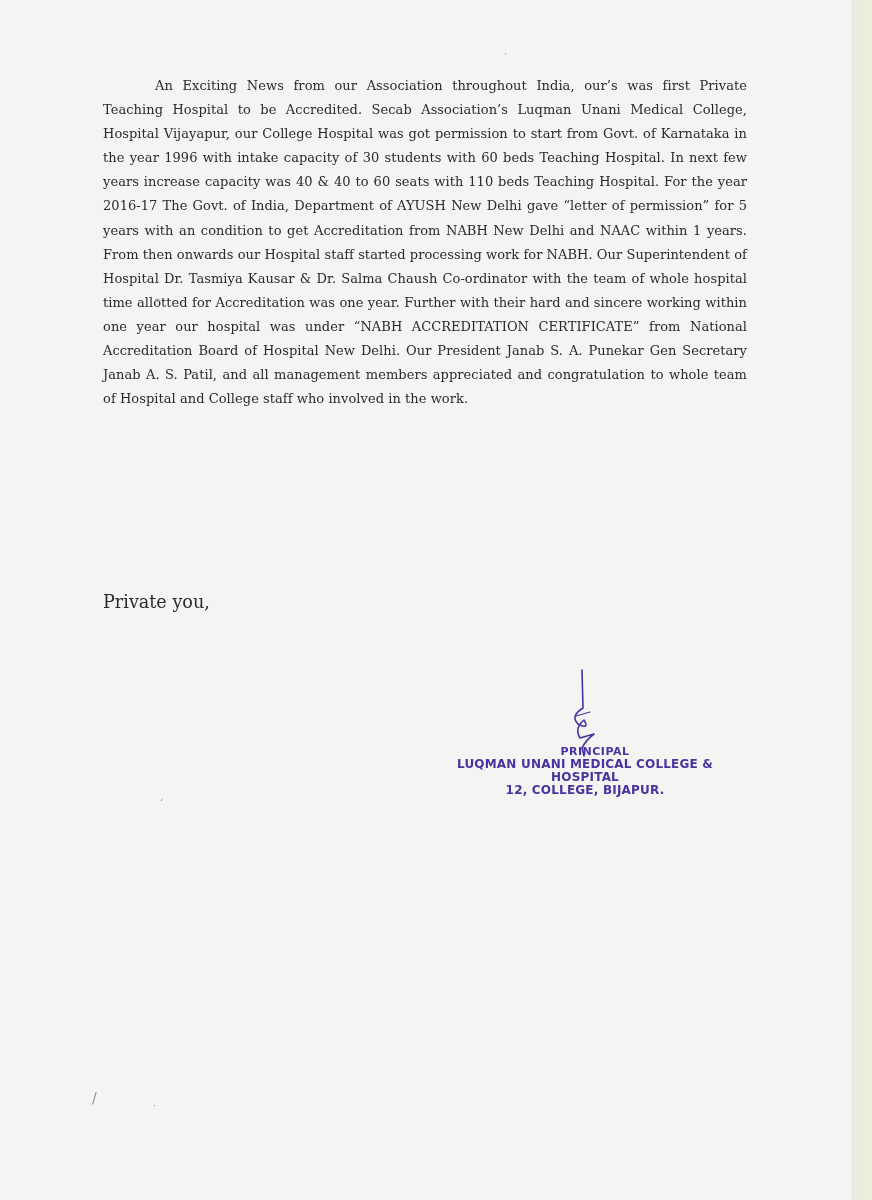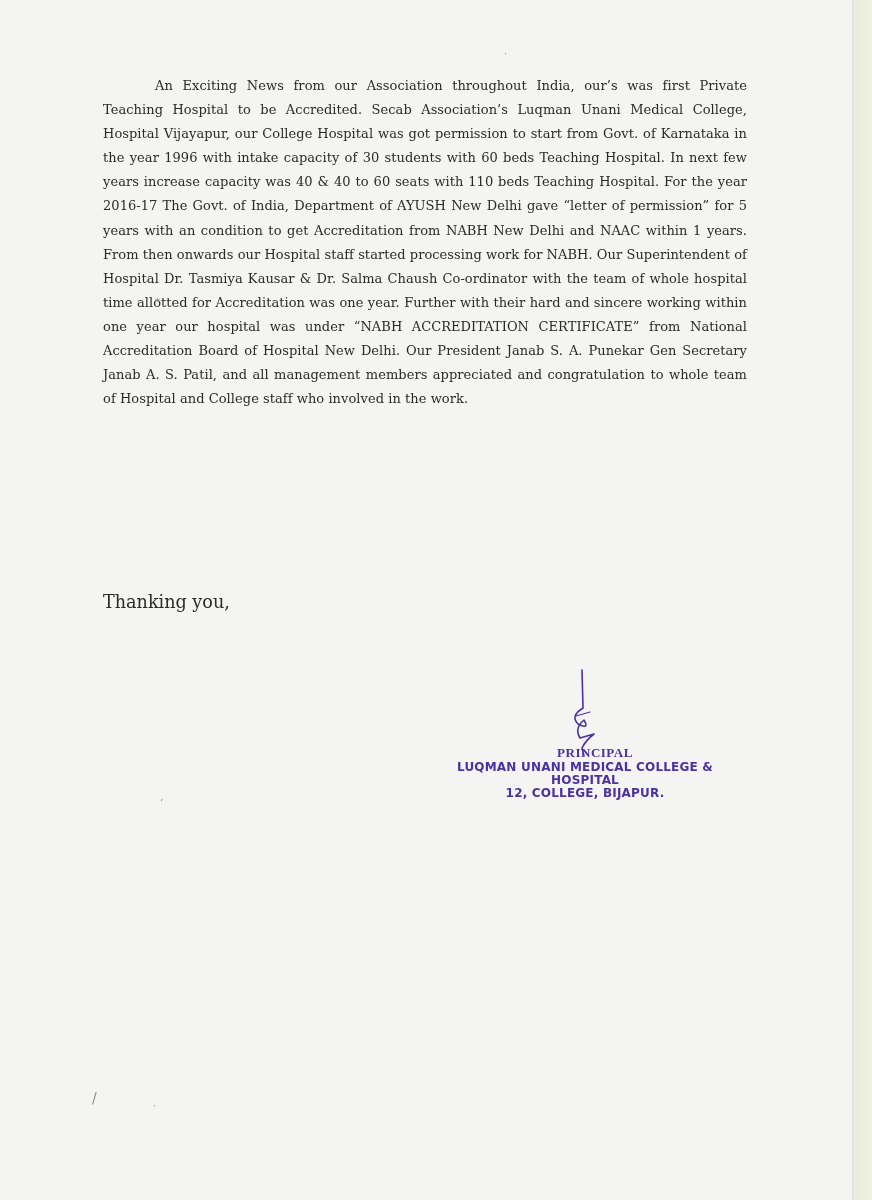--- a/index.html
+++ b/index.html
@@ -67,24 +67,23 @@
       position: absolute;
       left: 440px;
       top: 745px;
       width: 290px;
       text-align: center;
       font-family: "DejaVu Sans", "Liberation Sans", sans-serif;
       font-weight: bold;
       color: #4a32a0;
     }
     .stamp .title {
-      font-size: 13px;
+      font-size: 11px;
       letter-spacing: 0.5px;
       margin-left: 20px;
-      font-family: Liberation Serif, serif;
     }
     .stamp .line {
       font-size: 12px;
       line-height: 13px;
       letter-spacing: 0.2px;
     }
     .speck {
       position: absolute;
       color: #8a8a8a;
       font-size: 10px;
@@ -94,21 +93,21 @@
 <body>
 
 <div class="page">
   <div class="top-shadow"></div>
   <div class="right-strip"></div>
 
   <div class="body-text">
     <p>An Exciting News from our Association throughout India, our’s was first Private Teaching Hospital to be Accredited. Secab Association’s Luqman Unani Medical College, Hospital Vijayapur, our College Hospital was got permission to start from Govt. of Karnataka in the year 1996 with intake capacity of 30 students with 60 beds Teaching Hospital. In next few years increase capacity was 40 &amp; 40 to 60 seats with 110 beds Teaching Hospital. For the year 2016-17 The Govt. of India, Department of AYUSH New Delhi gave “letter of permission” for 5 years with an condition to get Accreditation from NABH New Delhi and NAAC within 1 years. From then onwards our Hospital staff started processing work for NABH. Our Superintendent of Hospital Dr. Tasmiya Kausar &amp; Dr. Salma Chaush Co-ordinator with the team of whole hospital time allotted for Accreditation was one year. Further with their hard and sincere working within one year our hospital was under “NABH ACCREDITATION CERTIFICATE” from National Accreditation Board of Hospital New Delhi. Our  President Janab S. A. Punekar Gen Secretary Janab A. S. Patil, and all management members appreciated and congratulation to whole team of Hospital and College staff who involved in the work.</p>
   </div>
 
-  <div class="closing">Thanking you,</div>
+  <div class="closing">Private you,</div>
 
   <svg class="signature" viewBox="0 0 50 90">
     <path d="M22 2 L23 40 Q10 48 18 56 Q30 62 24 52 Q14 60 20 70 L34 66 Q26 72 22 80 L24 88" fill="none" stroke="#4a32a0" stroke-width="1.6" stroke-linecap="round" stroke-linejoin="round"></path>
     <path d="M16 48 L30 44" fill="none" stroke="#4a32a0" stroke-width="1.2" stroke-linecap="round"></path>
   </svg>
 
   <div class="stamp">
     <div class="title">PRINCIPAL</div>
     <div class="line">LUQMAN UNANI MEDICAL COLLEGE &amp; HOSPITAL</div>
     <div class="line">12, COLLEGE, BIJAPUR.</div>

